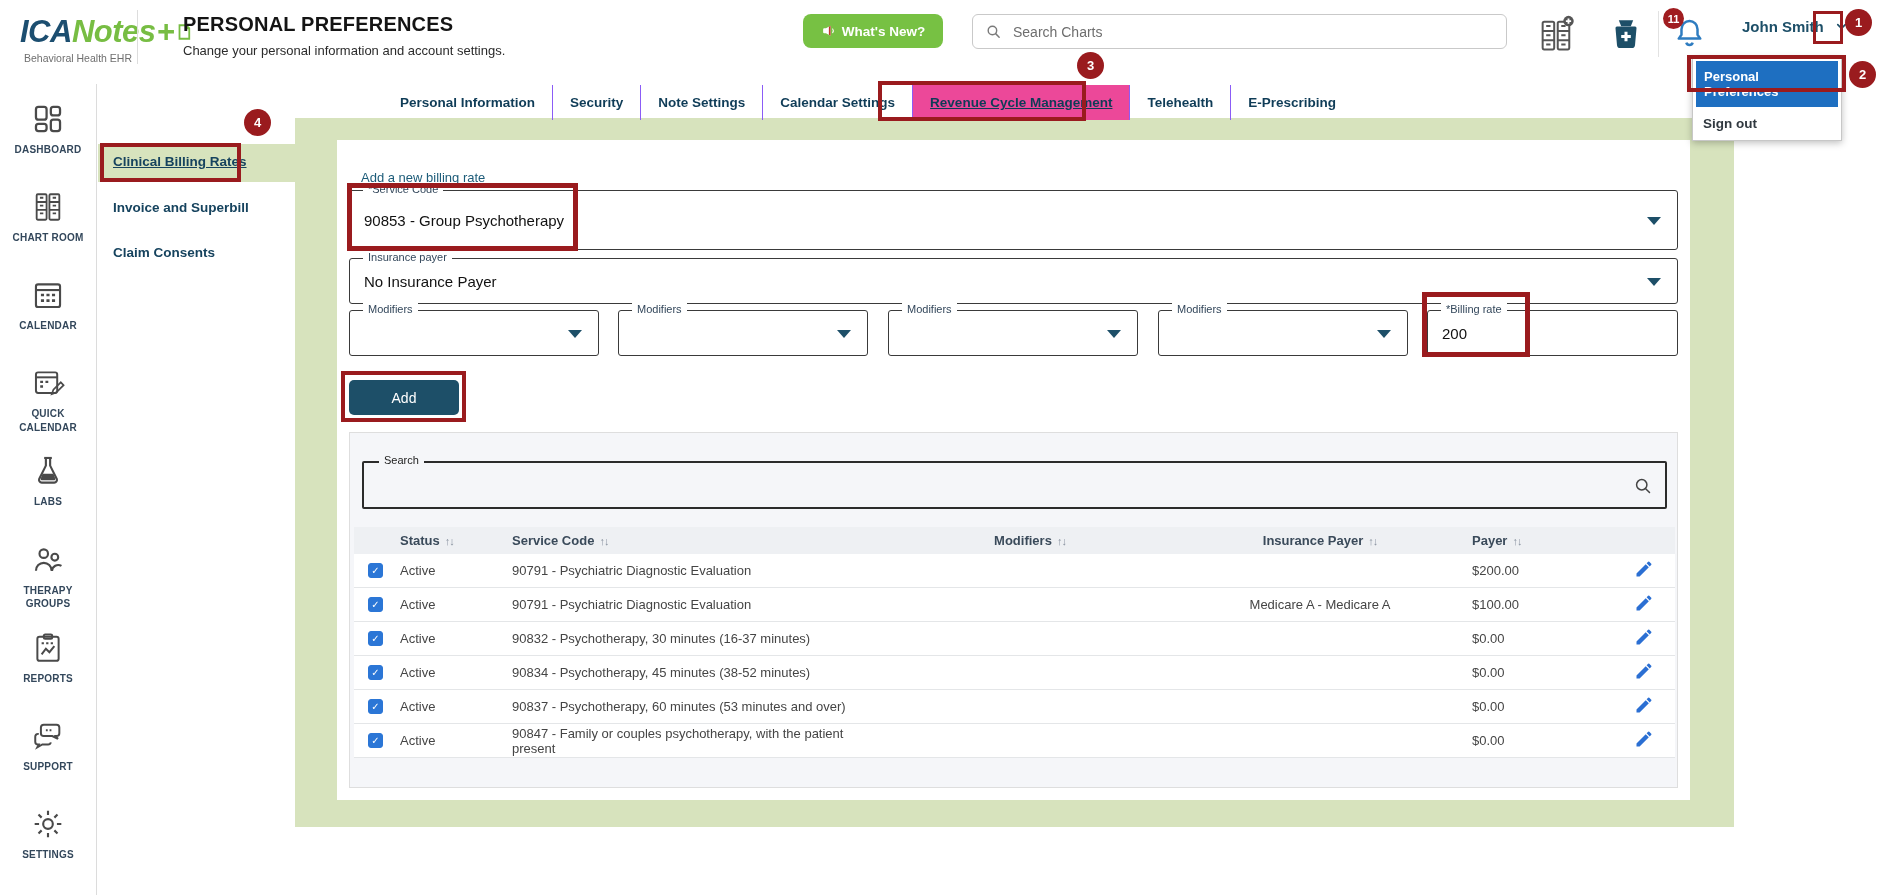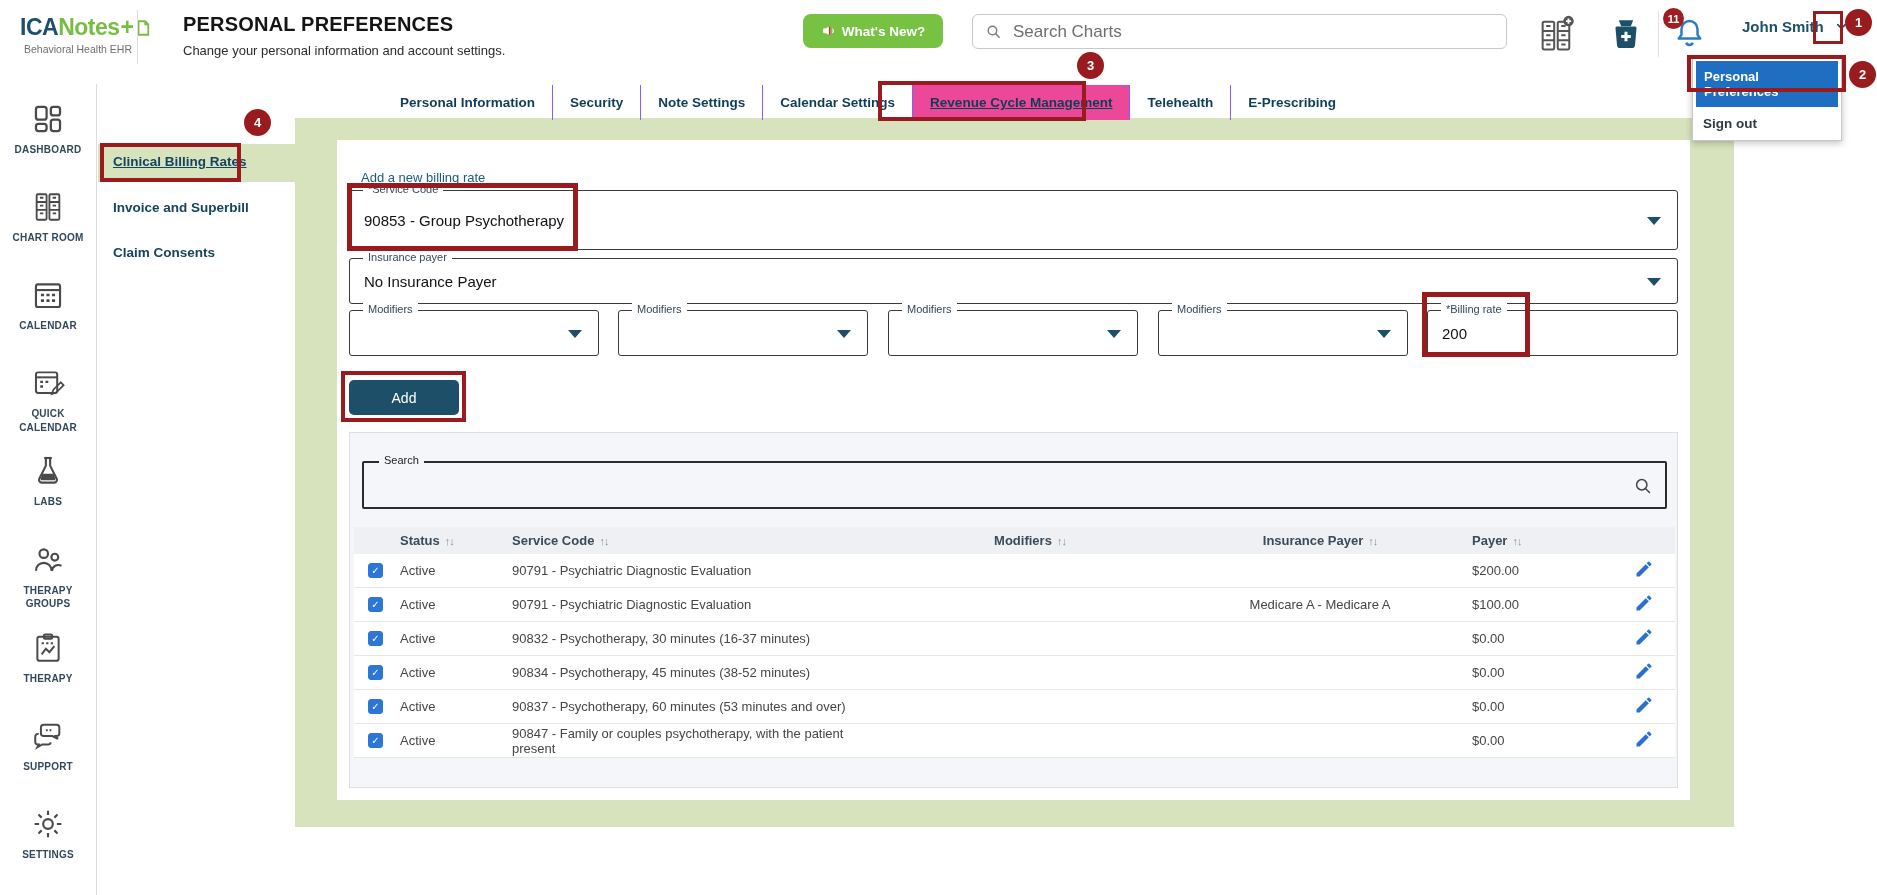--- a/index.html
+++ b/index.html
@@ -2,37 +2,37 @@
 <html><head>
 <meta charset="utf-8">
 <style>
   * { box-sizing: border-box; }
   body { margin:0; background:#fff; font-family:"Liberation Sans", sans-serif; }
   .stage { position:relative; width:1877px; height:895px; overflow:hidden; background:#fff; }
 
   
   .topbar { position:absolute; left:0; top:0; width:1877px; height:84px; background:#fff; }
   .logo { position:absolute; left:20px; top:14px; cursor:pointer; }
-  .logo-line1 { font-size:23px; font-weight:800; letter-spacing:-0.5px; display:flex; align-items:center; }
+  .logo-line1 { font-size:31px; font-weight:800; letter-spacing:-0.5px; display:flex; align-items:center;font-style:italic; }
   .logo-ica { color:#1c4e70; }
   .logo-notes { color:#77bd43; }
   .logo-plus { color:#77bd43; margin-left:1px; }
   .logo-doc { width:18px; height:18px; margin-left:1px; }
   .logo-tag { font-size:10.5px; color:#6f6f6f; margin-top:2px; padding-left:4px; }
   .logo-divider { position:absolute; left:137px; top:10px; height:54px; width:1px; background:#ddd; }
   .titleblock { position:absolute; left:183px; top:13px; }
   .page-title { font-size:20px; font-weight:800; color:#141414; letter-spacing:0.2px; }
   .page-sub { font-size:13px; color:#2b2b2b; margin-top:7px; }
 
   .whatsnew { position:absolute; left:803px; top:14px; width:140px; height:34px; border-radius:8px;
     background:#77c143; color:#fff; font-weight:700; font-size:13.5px; display:flex; align-items:center;
     justify-content:center; gap:4px; cursor:pointer; font-family:inherit; border:none; }
   .chart-search { position:absolute; left:972px; top:14px; width:535px; height:35px; border:1px solid #c9c9c9;
     border-radius:6px; display:flex; align-items:center; padding:0 12px; gap:9px; background:#fff; }
-  .chart-search input { border:none; outline:none; font-size:17px; color:#333; flex:1; font-family:inherit; background:transparent; }
+  .chart-search input { border:none; outline:none; font-size:14px; color:#333; flex:1; font-family:inherit; background:transparent; }
   .chart-search input::placeholder { color:#6e6e6e; }
 
   .top-icon { position:absolute; cursor:pointer; }
   .icon-cabinet { left:1538px; top:14px; width:37px; height:40px; }
   .icon-pharmacy { left:1608px; top:16px; width:36px; height:36px; }
   .top-divider { position:absolute; left:1658px; top:11px; height:46px; width:1px; background:#e2e2e2; }
   .icon-bell { left:1672px; top:15px; width:35px; height:37px; }
   .bell-badge { position:absolute; left:1663px; top:8px; min-width:21px; height:21px; padding:0 4px; border-radius:11px;
     background:#a01d20; color:#fff; font-size:11px; font-weight:700; display:flex; align-items:center;
     justify-content:center; z-index:6; }
@@ -265,21 +265,21 @@
     </div>
     <div class="side-item">
       <svg viewBox="0 0 24 24">
           <g fill="none" stroke="#4a4a4a" stroke-width="1.4">
             <rect x="4.5" y="4" width="15" height="17" rx="1.5"></rect>
             <rect x="9" y="2.5" width="6" height="3" rx="1"></rect>
             <path d="M7.5 8.7h9" stroke-dasharray="1.6 1.6"></path>
             <path d="M7.5 16.5l3-4 2.5 2.5 3.5-4.3"></path>
           </g>
         </svg>
-      <div class="side-label">THERAPY</div>
+      <div class="side-label">REPORTS</div>
     </div>
     <div class="side-item">
       <svg viewBox="0 0 24 24">
           <g fill="none" stroke="#4a4a4a" stroke-width="1.4">
             <path d="M9 4h9a2 2 0 0 1 2 2v4a2 2 0 0 1-2 2h-.5l1.5 2-4-2H9a2 2 0 0 1-2-2V6a2 2 0 0 1 2-2z"></path>
             <path d="M5.5 10.5H5a2 2 0 0 0-2 2v3.5a2 2 0 0 0 2 2h.5l-1 2 3.5-2h4a2 2 0 0 0 2-1.5"></path>
             <path d="M10.5 8h5" stroke-dasharray="1.3 1.3"></path>
           </g>
         </svg>
       <div class="side-label">SUPPORT</div>

